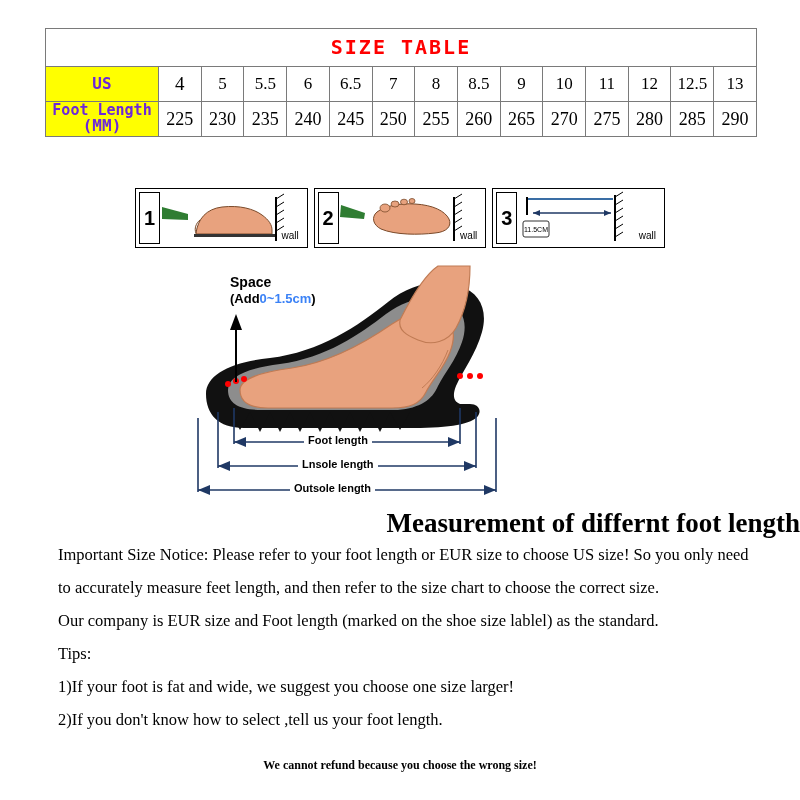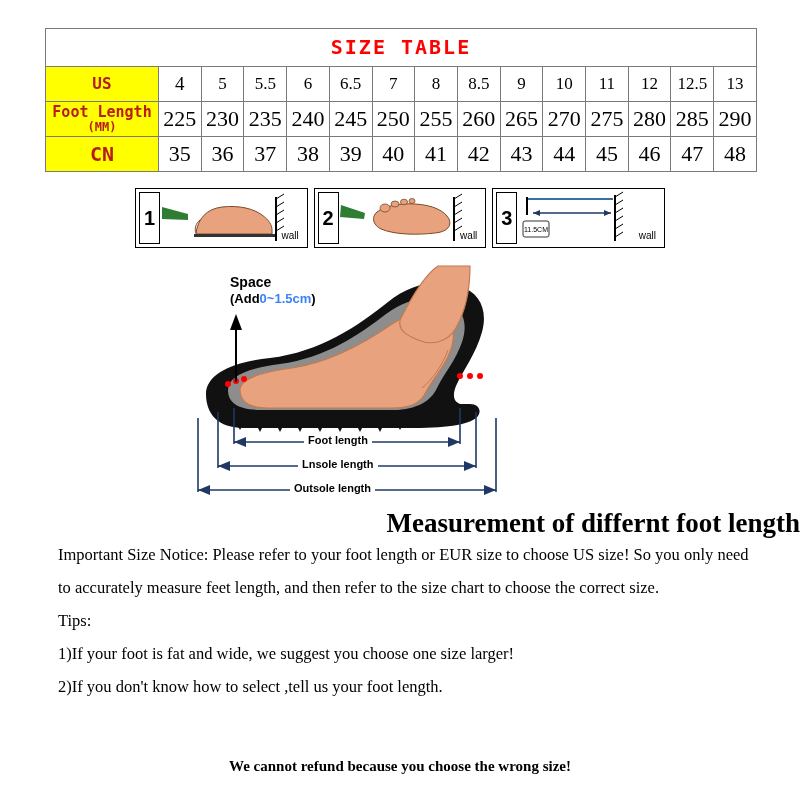--- a/index.html
+++ b/index.html
@@ -42,36 +42,36 @@
     letter-spacing: 2px;
   }
   table.size {
     border-collapse: collapse;
     width: 712px;
     table-layout: fixed;
   }
   table.size td {
     border: 1px solid #7a7a7a;
     text-align: center;
-    font-size: 22px;
+    font-size: 18px;
     font-family: "Liberation Serif", serif;
     height: 34px;
     padding: 0;
   }
   table.size td.head {
     background: #ffff00;
-    color: #b91c1c;
+    color: #6d28d9;
     font-family: "DejaVu Sans Mono", monospace;
     font-weight: bold;
     font-size: 15px;
     line-height: 1.05;
     width: 112px;
   }
   table.size td.head .sub {
-    font-size: 12px;
+    font-size: 16px;
     display: block;
   }
   table.size td.head.cn {
     font-size: 20px;
   }
   table.size td.head.us {
     font-size: 16px;
   }
   table.size tr.r1 td.val {
     font-size: 17px;
@@ -179,21 +179,21 @@
     margin: 0;
   }
   .footer-warning {
     position: absolute;
     left: 0;
     top: 758px;
     width: 800px;
     text-align: center;
     font-family: "Liberation Serif", serif;
     font-weight: bold;
-    font-size: 15px;
+    font-size: 12px;
   }
 </style>
 </head>
 <body>
 
 <div class="page">
 
   <div class="size-table-wrap">
     <div class="title-row">
       <span class="title-text">SIZE TABLE</span>
@@ -230,37 +230,20 @@
         <td>250</td>
         <td>255</td>
         <td>260</td>
         <td>265</td>
         <td>270</td>
         <td>275</td>
         <td>280</td>
         <td>285</td>
         <td>290</td>
       </tr>
-      <tr>
-        <td class="head cn"><span>CN</span></td>
-        <td>35</td>
-        <td>36</td>
-        <td>37</td>
-        <td>38</td>
-        <td>39</td>
-        <td>40</td>
-        <td>41</td>
-        <td>42</td>
-        <td>43</td>
-        <td>44</td>
-        <td>45</td>
-        <td>46</td>
-        <td>47</td>
-        <td>48</td>
-      </tr>
     </tbody>
       </table>
   </div>
 
   <div class="steps">
 
     <div class="step">
       <div class="num">1</div>
       <svg width="172" height="58" viewBox="0 0 172 58">
         <polygon points="26,18 52,25 52,31 26,30" fill="#2f7d32"></polygon>
@@ -428,20 +411,21 @@
 
     <span class="meas-label" style="left:134px; top:172px;">Foot length</span>
     <span class="meas-label" style="left:128px; top:196px;">Lnsole length</span>
     <span class="meas-label" style="left:120px; top:220px;">Outsole length</span>
   </div>
 
   <div class="caption">Measurement of differnt foot length</div>
 
   <div class="notice">
     <p>Important Size Notice: Please refer to your foot length or EUR size to choose US size! So you only need to accurately measure feet length, and then refer to the size chart to choose the correct size.</p>
+    <p>Our company is EUR size and Foot length (marked on the shoe size lablel) as the standard.</p>
     <p>Tips:</p>
     <p>1)If your foot is fat and wide, we suggest you choose one size larger!</p>
     <p>2)If you don't know how to select ,tell us your foot length.</p>
   </div>
 
   <div class="footer-warning">We cannot refund because you choose the wrong size!</div>
 
 </div>
 
 </body></html>

